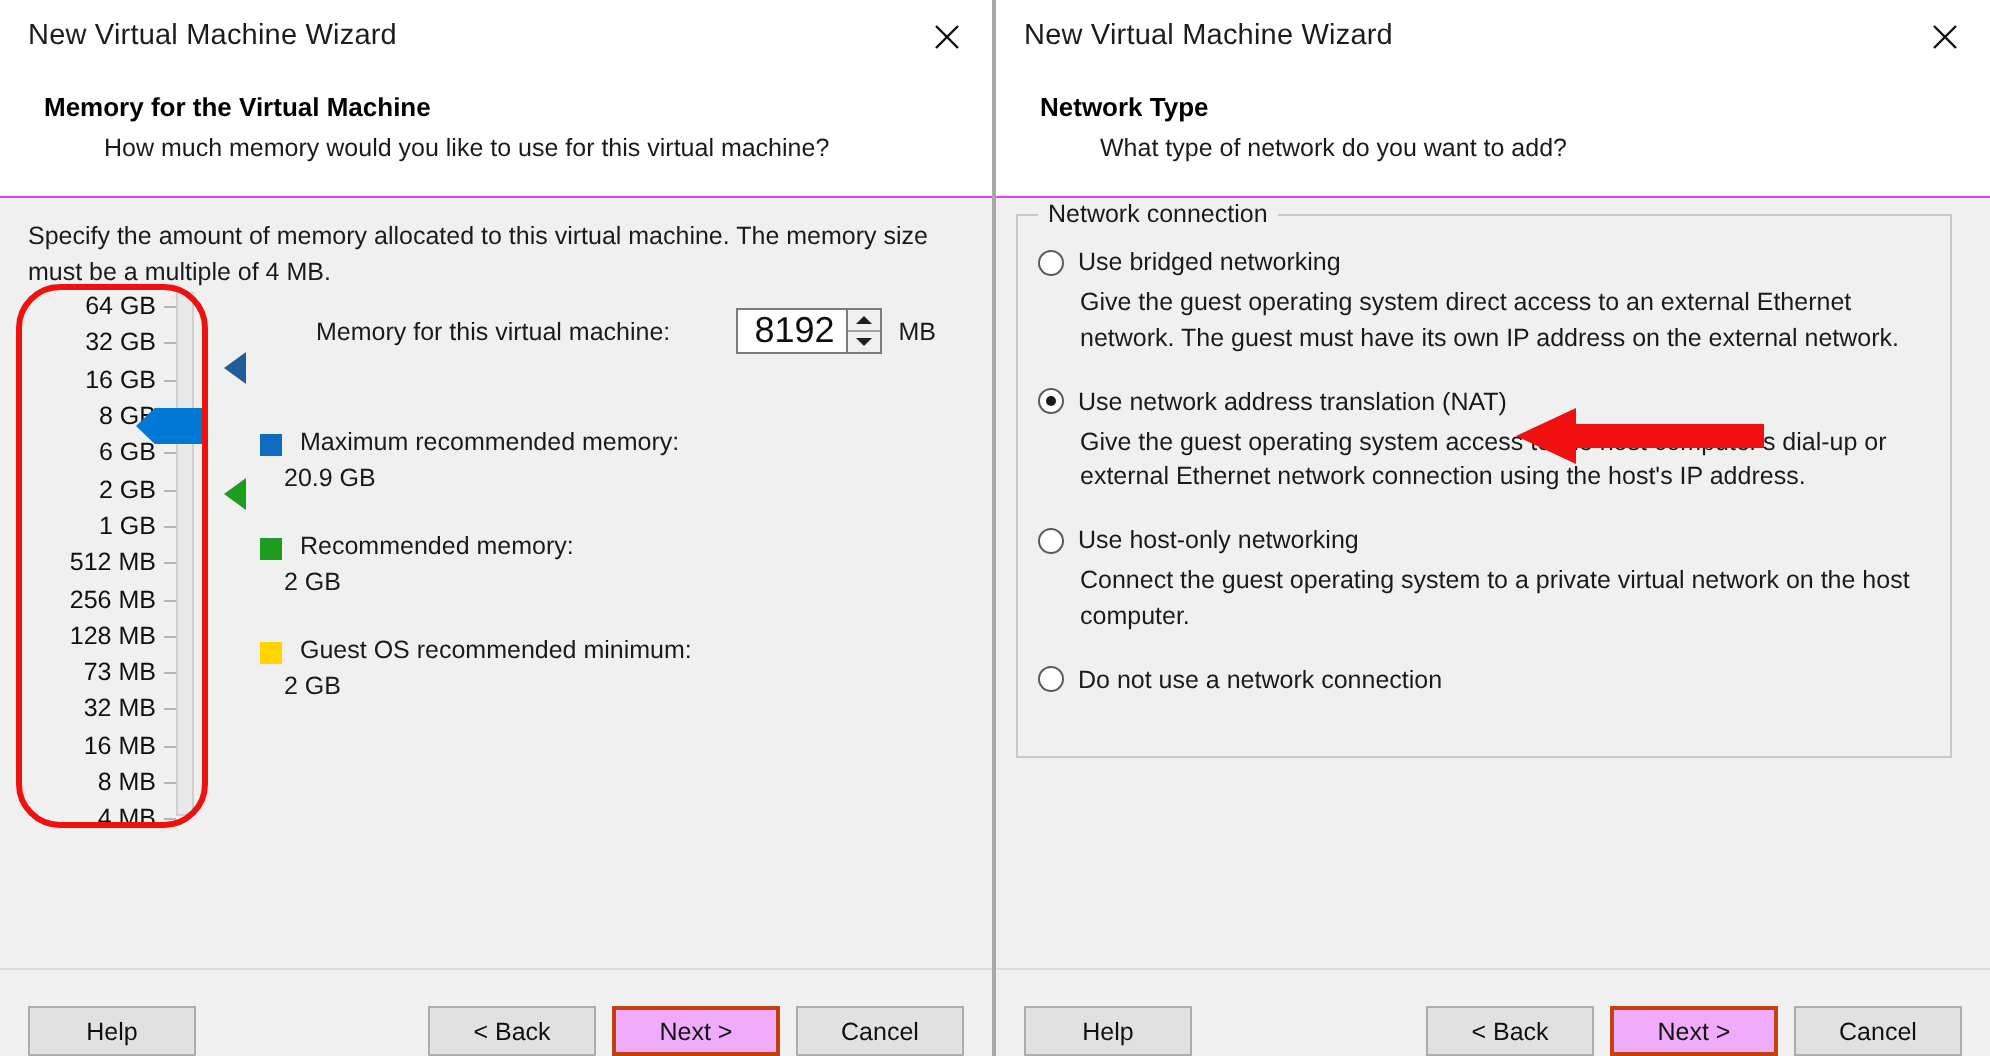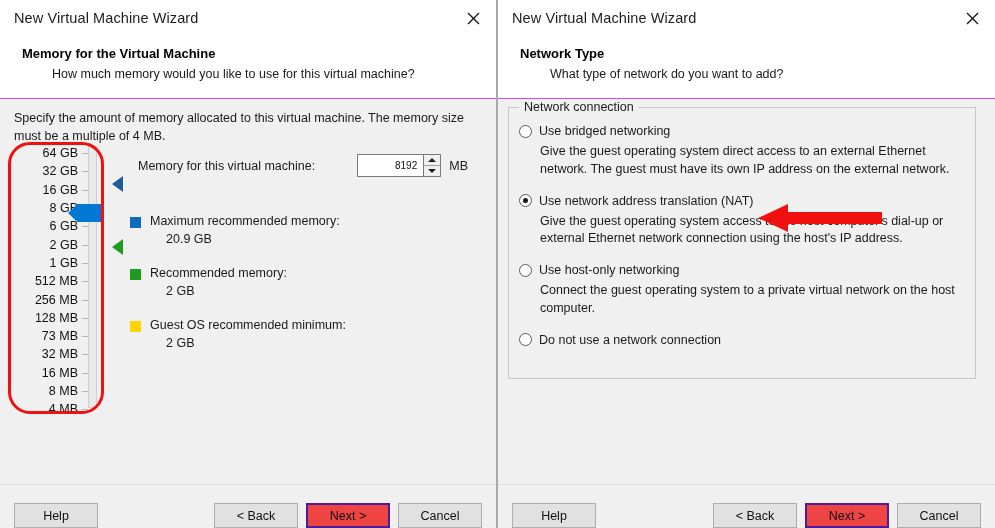--- a/index.html
+++ b/index.html
@@ -102,22 +102,22 @@
     font-family: "Liberation Sans", sans-serif;
     font-size: 12.5px;
     color: #101010;
     display: inline-flex;
     align-items: center;
     justify-content: center;
     cursor: pointer;
     padding: 0 8px;
   }
   .btn.primary {
-    border: 2px solid #4c1d95;
-    background: #ef4444;
+    border: 2px solid #c2410c;
+    background: #f0abfc;
   }
   .footer-right {
     margin-left: auto;
     display: flex;
     gap: 8px;
   }
 
   
   .intro-text {
     position: absolute;
@@ -189,36 +189,36 @@
     pointer-events: none;
   }
 
   .mem-row {
     position: absolute;
     left: 138px; top: 55px;
     display: flex;
     align-items: center;
     width: 330px;
   }
-  .mem-label { font-size: 12.5px; color: #1a1a1a; }
+  .mem-label { font-size: 12.5px; color: #1a1a1a; margin-left: 20px; }
   .spinner {
     margin-left: auto;
     display: flex;
     align-items: stretch;
     height: 23px;
     border: 1px solid #7a7a7a;
     background: #ffffff;
   }
   .spin-value {
-    width: 65px;
+    width: 54px;
     display: flex;
     align-items: center;
     justify-content: flex-end;
     padding-right: 6px;
-    font-size: 10px;
+    font-size: 18px;
     color: #101010;
     background: #ffffff;
   }
   .spin-btns {
     width: 17px;
     display: flex;
     flex-direction: column;
     border-left: 1px solid #7a7a7a;
   }
   .spin-up, .spin-dn {
@@ -261,21 +261,21 @@
   .swatch {
     width: 11px; height: 11px;
     margin-right: 9px;
     margin-top: 3px;
     flex: 0 0 auto;
   }
   .legend-title { font-size: 12.5px; color: #1a1a1a; }
   .legend-value {
     font-size: 12.5px;
     color: #1a1a1a;
-    margin: 4px 0 0 36px;
+    margin: 4px 0 0 12px;
   }
 
   
   .groupbox {
     position: absolute;
     left: 10px; top: 8px;
     width: 468px;
     height: 272px;
     border: 1px solid #c8c8c8;
   }

